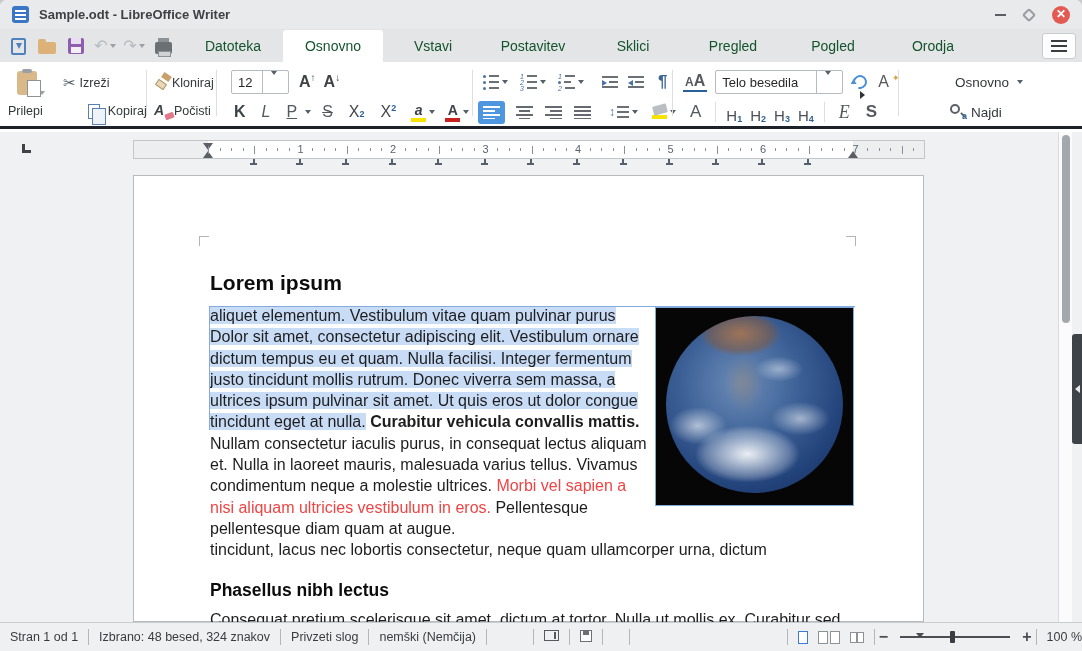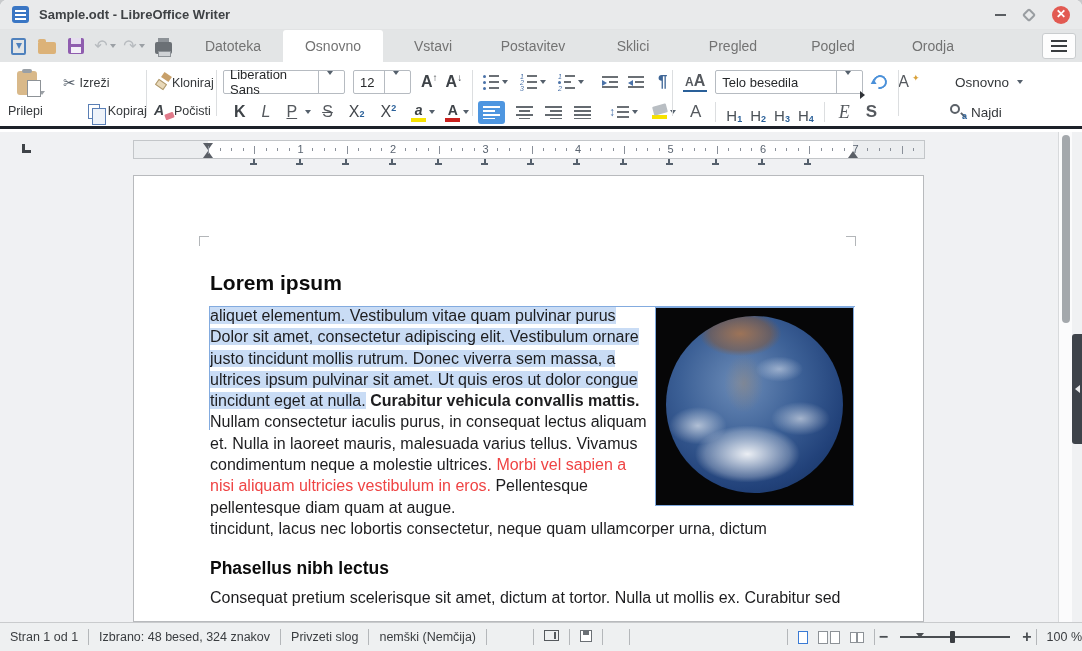--- a/index.html
+++ b/index.html
@@ -28,21 +28,21 @@
   .folderbody::before{content:"";position:absolute;left:0;top:-3px;width:8px;height:3px;background:#dcb278;border-radius:2px 2px 0 0;}
   .floppy{width:16px;height:16px;background:#8f5daf;border-radius:2px;position:relative;}
   .floppy::before{content:"";position:absolute;left:3px;top:0;width:10px;height:6px;background:#e7dff0;}
   .floppy::after{content:"";position:absolute;left:3px;bottom:1px;width:10px;height:6px;background:#f3eff8;}
   .uglyph{font-size:16px;color:#b7bbbf;line-height:1;}
   .tinycaret{width:0;height:0;border-left:3px solid transparent;border-right:3px solid transparent;border-top:4px solid #9ba0a5;margin-left:2px;}
   .printer{width:17px;height:12px;background:#6b7075;border-radius:2px;position:relative;margin-top:3px;}
   .printer::before{content:"";position:absolute;left:3px;top:-4px;width:11px;height:4px;background:#8d9297;}
   .printer::after{content:"";position:absolute;left:3px;bottom:-3px;width:11px;height:4px;background:#cfd2d5;border:1px solid #8d9297;}
   .tabs{display:flex;align-items:stretch;}
-  .tab{width:100px;display:flex;align-items:center;justify-content:center;font-size:14px;color:#737373;cursor:default;}
+  .tab{width:100px;display:flex;align-items:center;justify-content:center;font-size:14px;color:#14532d;cursor:default;}
   .tab.active{background:#ffffff;border-radius:3px 3px 0 0;}
   .hamburger{margin-left:auto;align-self:center;margin-right:6px;width:34px;height:26px;background:#fdfdfd;border:1px solid #c9ccce;border-radius:3px;display:flex;flex-direction:column;justify-content:center;align-items:center;gap:3px;}
   .hamburger i{display:block;width:16px;height:2px;background:#3a3d40;}
 
   
   .toolbar{position:absolute;left:0;top:62px;width:100%;height:67px;background:#fff;border-bottom:3px solid #1d2129;}
   .tb-sep{position:absolute;top:8px;width:1px;height:46px;background:#dcdee0;}
   .trow{position:absolute;height:26px;display:flex;align-items:center;}
   .lbl{font-size:12.5px;color:#35383b;margin-left:4px;white-space:nowrap;}
   .caret{width:0;height:0;border-left:3.5px solid transparent;border-right:3.5px solid transparent;border-top:4.5px solid #55606c;margin-left:3px;}
@@ -262,25 +262,20 @@
         <div class="clearico">
             <span class="a">A</span>
             <span class="e"></span>
           </div>
         <span class="lbl" style="margin-left:0;">Počisti</span>
       </div>
     </div>
     <div class="tb-sep" style="left:216px;"></div>
 
     <div class="trow" style="left:223px;top:7px;">
-      <div class="combo" style="width:122px;">
-        <span style="flex:1;">Liberation Sans</span>
-        <span class="cdiv"></span>
-          <span class="cbtn"><i class="caret"></i></span>
-      </div>
       <div class="combo" style="width:58px;margin-left:8px;">
         <span style="flex:1;">12</span>
         <span class="cdiv"></span>
           <span class="cbtn"><i class="caret"></i></span>
       </div>
       <div class="icbtn" style="margin-left:6px;">
           <span class="ltrbtn" style="padding:0 1px;">A<span style="font-size:10px;vertical-align:super;">↑</span></span>
         </div>
       <div class="icbtn">
           <span class="ltrbtn" style="padding:0 1px;">A<span style="font-size:10px;vertical-align:super;">↓</span></span>
@@ -432,21 +427,21 @@
           </div>
         <i class="caret"></i>
       </div>
     </div>
     <div class="tb-sep" style="left:672px;"></div>
 
     <div class="trow" style="left:680px;top:7px;">
       <div class="icbtn">
         <span class="ltrbtn" style="border-bottom:2px solid #2a6099;color:#55595e;padding:0 2px;"><span style="font-size:12px;">A</span><span>A</span></span>
       </div>
-      <div class="combo" style="width:148px;margin-left:5px;">
+      <div class="combo" style="width:128px;margin-left:5px;">
         <span style="flex:1;">Telo besedila</span>
         <span class="cdiv"></span>
           <span class="cbtn"><i class="caret"></i></span>
       </div>
       <div class="icbtn" style="margin-left:7px;">
           <div class="updico"></div>
         </div>
       <div class="icbtn">
           <span class="ltrbtn" style="font-weight:normal;color:#55595e;">A</span>
           <span class="sparkle">✦</span>
@@ -596,20 +591,21 @@
       <div class="cmark" style="left:712px;top:60px;border-top:1px solid #b3b6b9;border-right:1px solid #b3b6b9;"></div>
 
       <div class="textcol">
         <div class="doc-h1">Lorem ipsum</div>
         <div class="para" id="para1">
           <div class="imgwrap">
             <div class="earth"></div>
           </div>
         <div class="dline"><span class="sel ">aliquet elementum. Vestibulum vitae quam pulvinar purus</span></div>
             <div class="dline"><span class="sel ">Dolor sit amet, consectetur adipiscing elit. Vestibulum ornare</span></div>
+            <div class="dline"><span class="sel ">dictum tempus eu et quam. Nulla facilisi. Integer fermentum</span></div>
             <div class="dline"><span class="sel ">justo tincidunt mollis rutrum. Donec viverra sem massa, a</span></div>
             <div class="dline"><span class="sel ">ultrices ipsum pulvinar sit amet. Ut quis eros ut dolor congue</span></div>
             <div class="dline"><span class="sel ">tincidunt eget at nulla.</span><span class=""> </span><span class="b ">Curabitur vehicula convallis mattis.</span></div>
             <div class="dline"><span class="">Nullam consectetur iaculis purus, in consequat lectus aliquam</span></div>
             <div class="dline"><span class="">et. Nulla in laoreet mauris, malesuada varius tellus. Vivamus</span></div>
             <div class="dline"><span class="">condimentum neque a molestie ultrices. </span><span class="red">Morbi vel sapien a</span></div>
             <div class="dline"><span class="red">nisi aliquam ultricies vestibulum in eros.</span><span class=""> Pellentesque</span></div>
             <div class="dline"><span class="">pellentesque diam quam at augue.</span></div>
             <div class="dline"><span class="">tincidunt, lacus nec lobortis consectetur, neque quam ullamcorper urna, dictum</span></div>
           </div>

